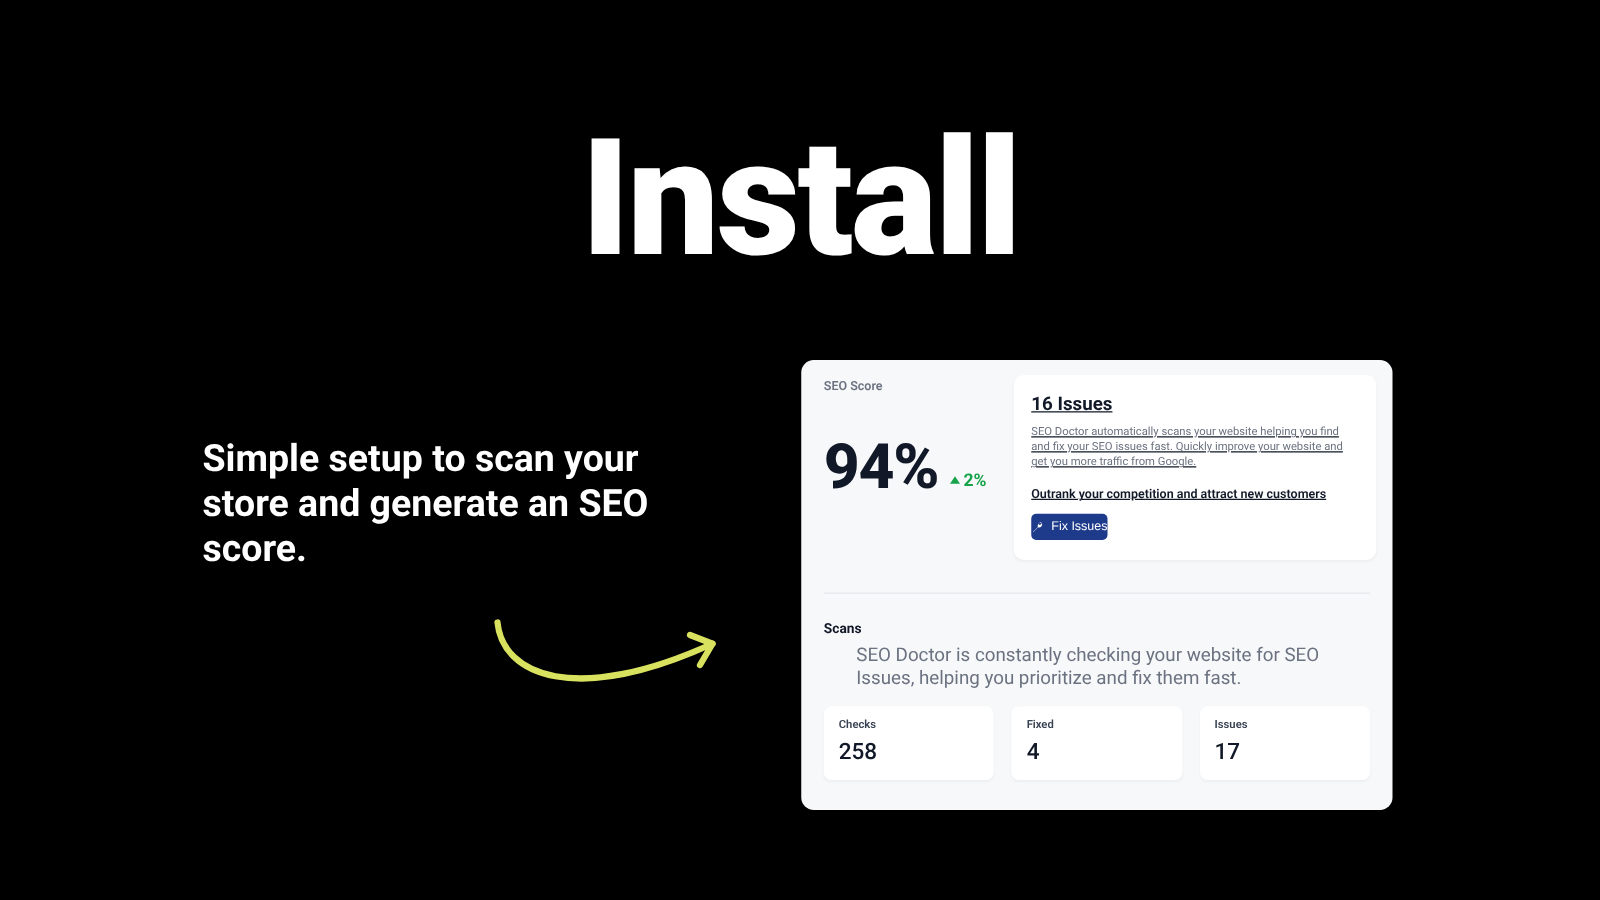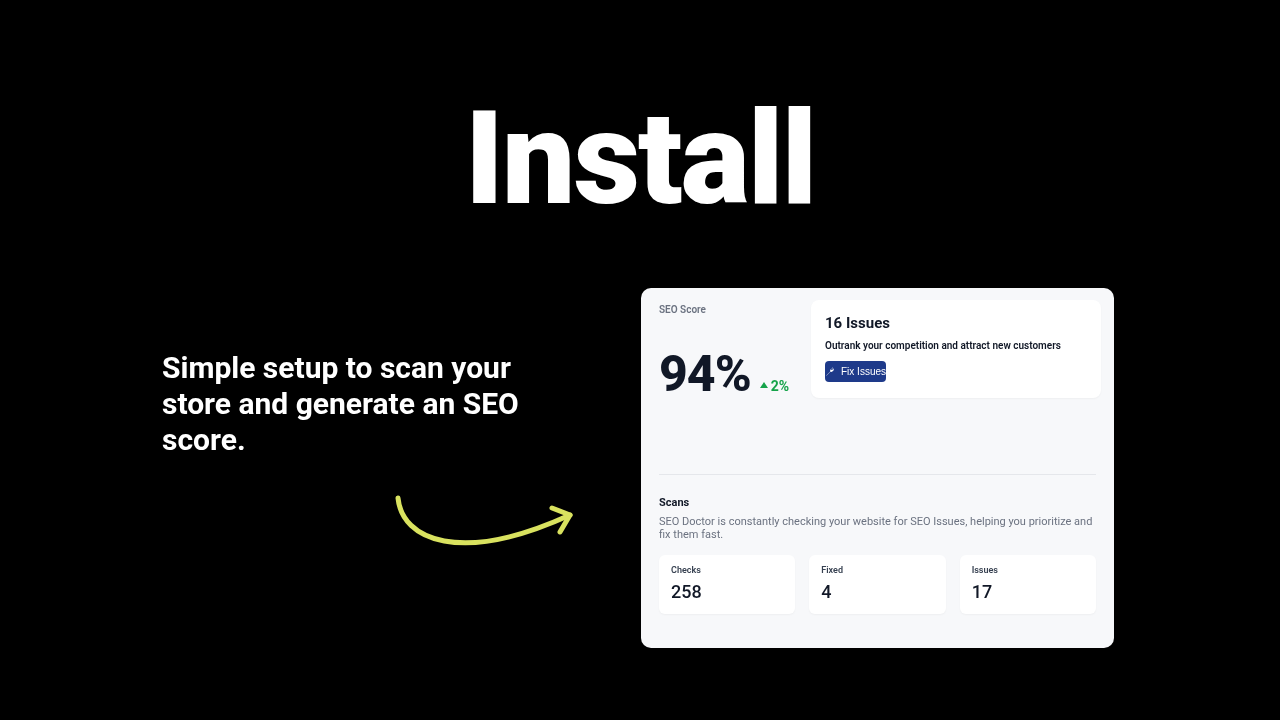--- a/index.html
+++ b/index.html
@@ -79,20 +79,21 @@
   .delta svg { width: 10px; height: 10px; fill: #16a34a; }
   .issues-card {
     position: absolute;
     top: 12px;
     left: 170px;
     width: 290px;
     background: #fff;
     border-radius: 8px;
     padding: 14px 14px 16px 14px;
     box-shadow: 0 1px 2px rgba(0,0,0,0.04);
+    text-decoration: underline;
   }
   .issues-title {
     font-size: 15px;
     font-weight: 700;
     margin-bottom: 8px;
   }
   .issues-desc {
     font-size: 9px;
     color: #6b7280;
     line-height: 1.35;
@@ -131,23 +132,24 @@
     top: 208px;
     left: 18px;
     right: 18px;
   }
   .scans-title {
     font-size: 11px;
     font-weight: 700;
     margin-bottom: 6px;
   }
   .scans-desc {
-    font-size: 11px;
+    font-size: 15px;
     color: #6b7280;
     margin-bottom: 14px;
+    margin-left: 26px;
   }
   .stats-row {
     display: flex;
     gap: 14px;
   }
   .stat-card {
     flex: 1;
     background: #fff;
     border-radius: 6px;
     padding: 10px 12px 12px 12px;
@@ -187,20 +189,21 @@
         <svg viewBox="0 0 10 10">
             <path d="M5 1 L9 7 L1 7 Z"></path>
           </svg>
         <span>2%</span>
       </span>
     </div>
   </div>
 
   <div class="issues-card">
     <div class="issues-title">16 Issues</div>
+    <div class="issues-desc">SEO Doctor automatically scans your website helping you find and fix your SEO issues fast. Quickly improve your website and get you more traffic from Google.</div>
     <div class="issues-cta-text">Outrank your competition and attract new customers</div>
     <button class="fix-btn">
       <svg viewBox="0 0 16 16">
           <path d="M13.7 2.3a4 4 0 0 0-5.3 5L2 13.7l.3.3L8.7 7.6a4 4 0 0 0 5-5.3l-2.4 2.4-1.4-.3-.3-1.4 2.1-2.1z"></path>
         </svg>
       <span>Fix Issues</span>
     </button>
   </div>
 
   <div class="divider"></div>

